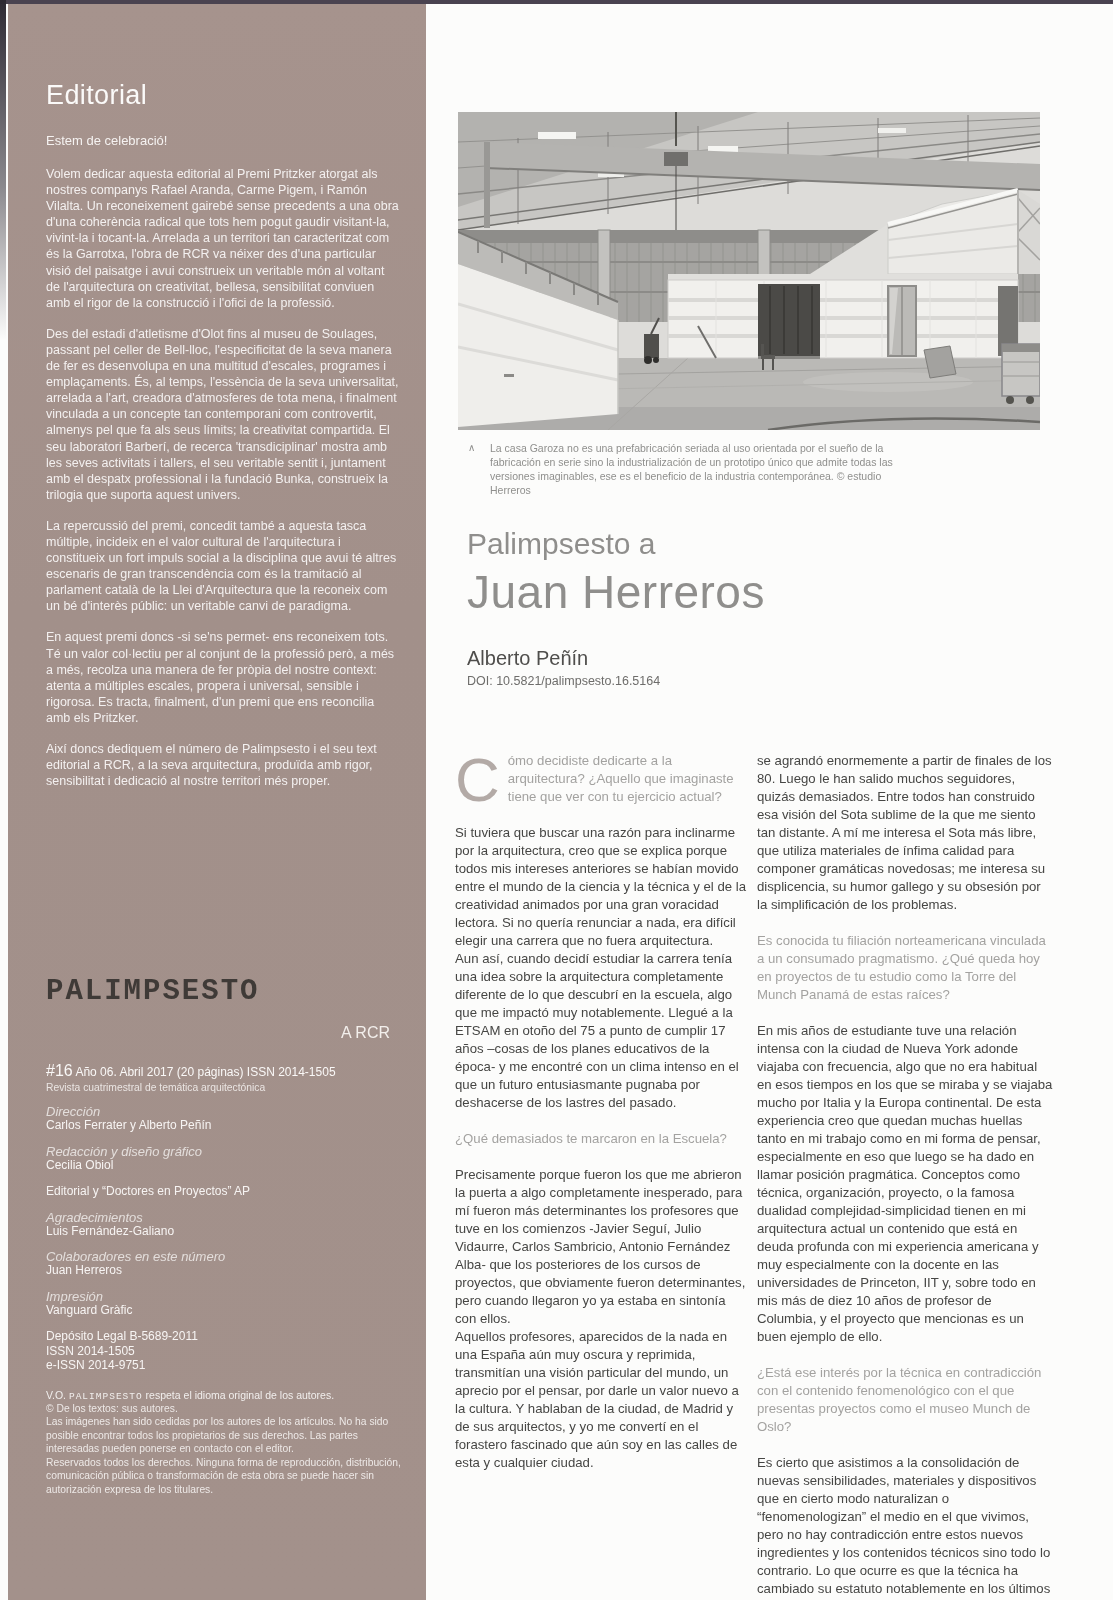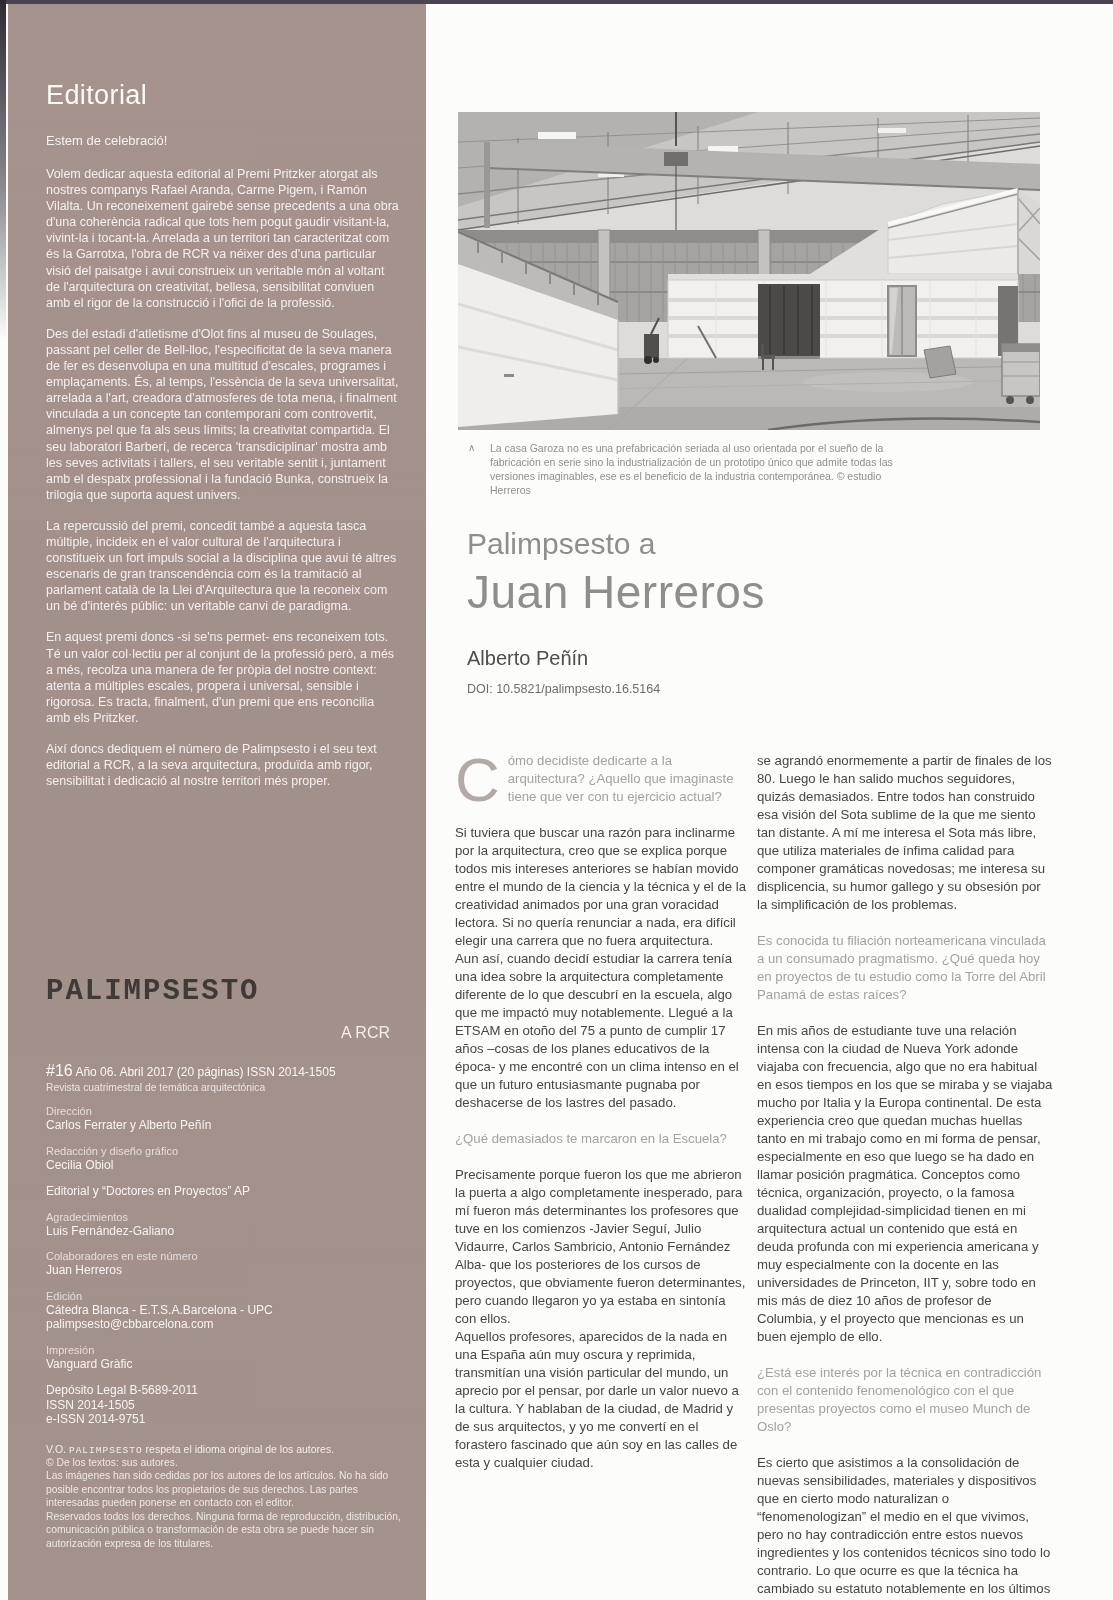--- a/index.html
+++ b/index.html
@@ -17,37 +17,37 @@
   .editorial p.body{font-size:12.5px;line-height:16.1px;margin:0 0 15px 0;color:rgba(250,248,247,.93);}
   .masthead{position:absolute;top:971px;left:38px;width:358px;}
   .logo{font-family:"Liberation Mono","DejaVu Sans Mono",monospace;font-size:29px;font-weight:700;
         color:#3f3a37;letter-spacing:2px;margin:0;}
   .dedication{font-size:16px;color:#f3efec;text-align:right;padding-right:14px;margin-top:16px;}
   .issue-line{margin-top:20px;color:#faf8f7;}
   .issue-number{font-size:16px;}
   .issue-info{font-size:12px;}
   .issue-subtitle{font-size:10.3px;color:rgba(250,248,247,.82);margin-top:2px;}
   .credit{margin-top:12px;}
-  .credit .label{font-size:11px;color:rgba(250,248,247,.75);line-height:13px;}
+  .credit .label{font-size:13px;color:rgba(250,248,247,.75);line-height:13px;font-style:italic;}
   .credit .value{font-size:12px;color:rgba(252,250,249,.95);line-height:14.5px;}
   .pre{white-space:pre-line;}
   .vo-line{margin-top:16px;font-size:10.5px;color:rgba(250,248,247,.9);}
   .vo-logo{font-family:"Liberation Mono","DejaVu Sans Mono",monospace;font-size:9.5px;letter-spacing:1px;}
   .rights{font-size:10.3px;line-height:13.5px;color:rgba(250,248,247,.85);}
   
   .photo{position:absolute;left:458px;top:112px;width:582px;height:318px;}
   .caption{position:absolute;left:468px;top:441px;width:452px;display:flex;
         font-size:10.5px;line-height:14px;color:#8f8f8d;}
   .caption .marker{width:22px;flex:none;font-size:10px;}
   
   .article-head{position:absolute;left:467px;top:527px;width:560px;color:#8f8e8c;}
   .kicker{font-size:30px;font-weight:400;margin:0;}
   .title{font-size:46px;font-weight:400;margin:4px 0 0 0;letter-spacing:.5px;}
   .author{font-size:20px;color:#4f4e4c;margin-top:28px;}
-  .doi{font-size:12.5px;color:#6e6d6b;margin-top:12px;}
+  .doi{font-size:12.5px;color:#6e6d6b;margin-top:4px;}
   
   .col{position:absolute;top:752px;width:293px;font-size:13.2px;line-height:18px;}
   .col1{left:455px;}
   .col2{left:757px;width:296px;}
   .col p{margin:0 0 18px 0;}
   .q{color:#a3a2a0;}
   .a{color:#464644;white-space:pre-line;}
   .dropcap{float:left;font-size:62px;line-height:50px;font-weight:400;color:#b3aaa6;
         margin:3px 8px 0 0;}
 </style>
@@ -87,25 +87,20 @@
       <div class="credit">
         <div class="value">Editorial y “Doctores en Proyectos” AP</div>
       </div>
       <div class="credit">
         <div class="label">Agradecimientos</div>
         <div class="value">Luis Fernández-Galiano</div>
       </div>
       <div class="credit">
         <div class="label">Colaboradores en este número</div>
         <div class="value">Juan Herreros</div>
-      </div>
-      <div class="credit">
-        <div class="label">Edición</div>
-        <div class="value pre">Cátedra Blanca - E.T.S.A.Barcelona - UPC
-palimpsesto@cbbarcelona.com</div>
       </div>
       <div class="credit">
         <div class="label">Impresión</div>
         <div class="value">Vanguard Gràfic</div>
       </div>
       <div class="credit">
         <div class="value pre">Depósito Legal B-5689-2011
 ISSN 2014-1505
 e-ISSN 2014-9751</div>
       </div>
@@ -257,20 +252,20 @@
     <p class="a">Si tuviera que buscar una razón para inclinarme por la arquitectura, creo que se explica porque todos mis intereses anteriores se habían movido entre el mundo de la ciencia y la técnica y el de la creatividad animados por una gran voracidad lectora. Si no quería renunciar a nada, era difícil elegir una carrera que no fuera arquitectura.
 Aun así, cuando decidí estudiar la carrera tenía una idea sobre la arquitectura completamente diferente de lo que descubrí en la escuela, algo que me impactó muy notablemente. Llegué a la ETSAM en otoño del 75 a punto de cumplir 17 años –cosas de los planes educativos de la época- y me encontré con un clima intenso en el que un futuro entusiasmante pugnaba por deshacerse de los lastres del pasado.</p>
     <p class="q">¿Qué demasiados te marcaron en la Escuela?</p>
     <p class="a">Precisamente porque fueron los que me abrieron la puerta a algo completamente inesperado, para mí fueron más determinantes los profesores que tuve en los comienzos -Javier Seguí, Julio Vidaurre, Carlos Sambricio, Antonio Fernández Alba- que los posteriores de los cursos de proyectos, que obviamente fueron determinantes, pero cuando llegaron yo ya estaba en sintonía con ellos.
 Aquellos profesores, aparecidos de la nada en una España aún muy oscura y reprimida, transmitían una visión particular del mundo, un aprecio por el pensar, por darle un valor nuevo a la cultura. Y hablaban de la ciudad, de Madrid y de sus arquitectos, y yo me convertí en el forastero fascinado que aún soy en las calles de esta y cualquier ciudad.</p>
 
   </div>
 
   <div class="col col2">
     <p class="a">se agrandó enormemente a partir de finales de los 80. Luego le han salido muchos seguidores, quizás demasiados. Entre todos han construido esa visión del Sota sublime de la que me siento tan distante. A mí me interesa el Sota más libre, que utiliza materiales de ínfima calidad para componer gramáticas novedosas; me interesa su displicencia, su humor gallego y su obsesión por la simplificación de los problemas.</p>
-    <p class="q">Es conocida tu filiación norteamericana vinculada a un consumado pragmatismo. ¿Qué queda hoy en proyectos de tu estudio como la Torre del Abril Panamá de estas raíces?</p>
+    <p class="q">Es conocida tu filiación norteamericana vinculada a un consumado pragmatismo. ¿Qué queda hoy en proyectos de tu estudio como la Torre del Munch Panamá de estas raíces?</p>
     <p class="a">En mis años de estudiante tuve una relación intensa con la ciudad de Nueva York adonde viajaba con frecuencia, algo que no era habitual en esos tiempos en los que se miraba y se viajaba mucho por Italia y la Europa continental. De esta experiencia creo que quedan muchas huellas tanto en mi trabajo como en mi forma de pensar, especialmente en eso que luego se ha dado en llamar posición pragmática. Conceptos como técnica, organización, proyecto, o la famosa dualidad complejidad-simplicidad tienen en mi arquitectura actual un contenido que está en deuda profunda con mi experiencia americana y muy especialmente con la docente en las universidades de Princeton, IIT y, sobre todo en mis más de diez 10 años de profesor de Columbia, y el proyecto que mencionas es un buen ejemplo de ello.</p>
     <p class="q">¿Está ese interés por la técnica en contradicción con el contenido fenomenológico con el que presentas proyectos como el museo Munch de Oslo?</p>
     <p class="a">Es cierto que asistimos a la consolidación de nuevas sensibilidades, materiales y dispositivos que en cierto modo naturalizan o “fenomenologizan” el medio en el que vivimos, pero no hay contradicción entre estos nuevos ingredientes y los contenidos técnicos sino todo lo contrario. Lo que ocurre es que la técnica ha cambiado su estatuto notablemente en los últimos años precisamente por la aparición de estas ecuaciones sensibles que pueden ser negociadas e incorporadas al proyecto sin necesidad de abandonar su contenido constructivo. El Museo Munch es un objeto técnico que renuncia a la potencia de las máquinas para calentarlo y utiliza su capacidad de comportarse como organismo reactivo a los estímulos del clima. Esa es la técnica contemporánea que me interesa.</p>
   </div>
 
   <div class="left-strip"></div>
 </div>
 
 </body></html>

